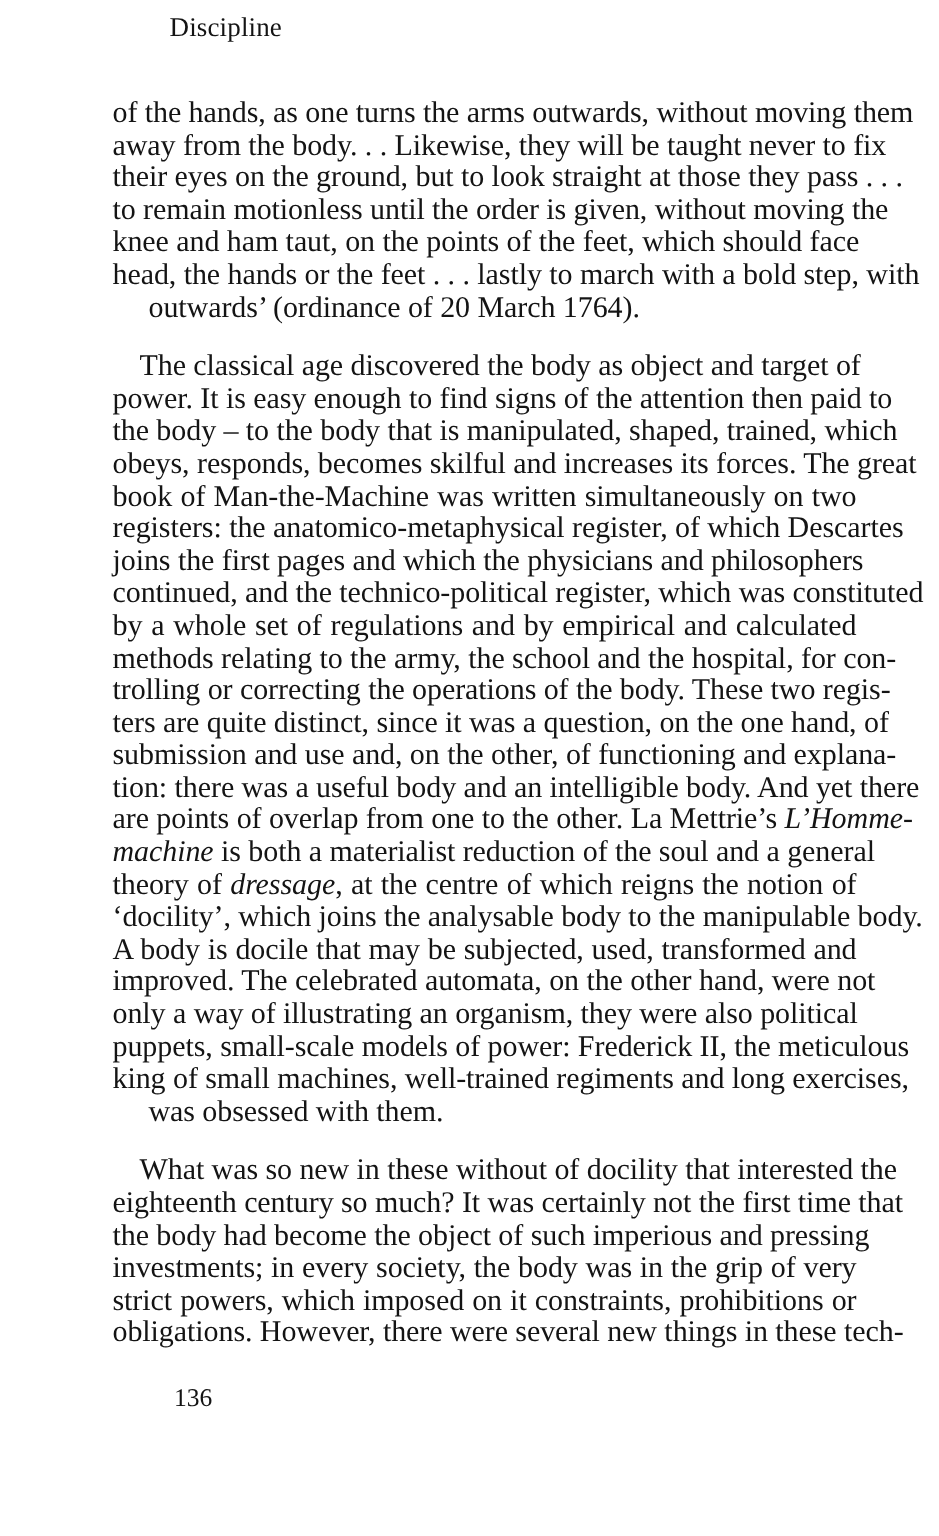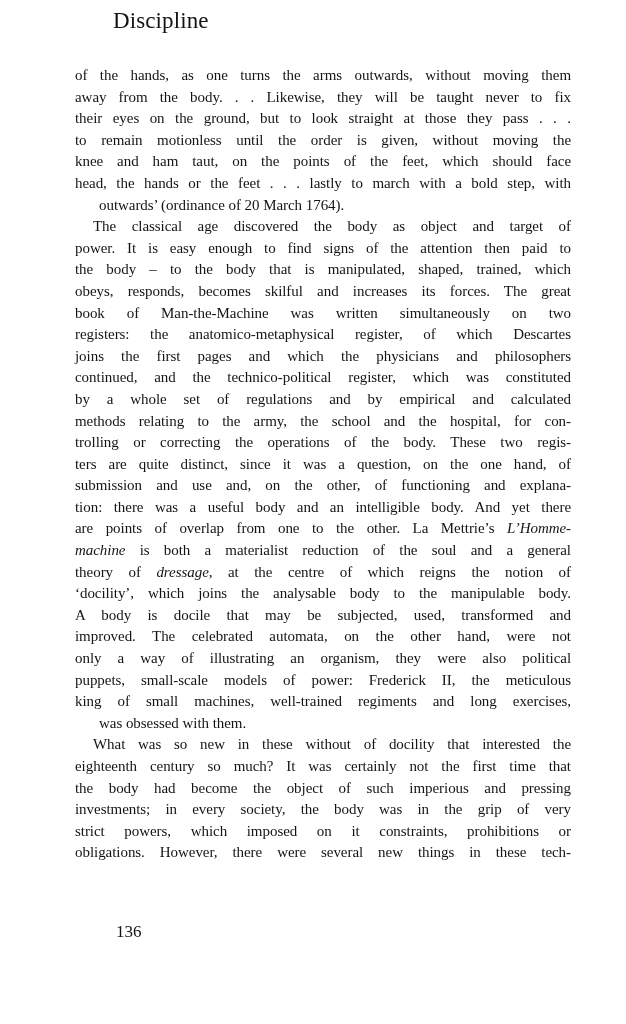--- a/index.html
+++ b/index.html
@@ -12,45 +12,46 @@
       height: 1024px;
       position: relative;
       overflow: hidden;
       font-family: "Liberation Serif", "DejaVu Serif", serif;
       color: #141414;
     }
     .running-head {
       position: absolute;
       left: 113px;
       top: 8px;
-      font-size: 23px;
+      font-size: 18px;
       letter-spacing: 0.1px;
     }
     .body-text {
       position: absolute;
       left: 75px;
       top: 65px;
       width: 496px;
     }
     .line {
       display: block;
       height: 21.6px;
       line-height: 21.6px;
-      font-size: 15px;
+      font-size: 20px;
       white-space: nowrap;
       text-align: justify;
       text-align-last: justify;
       letter-spacing: -0.05px;
     }
     .line.last {
       text-align-last: left;
       margin-left: 24px;
     }
     .line.indent {
       padding-left: 18px;
+      margin-top: 18px;
     }
     .it { font-style: italic; }
     .folio {
       position: absolute;
       left: 116px;
       top: 922px;
       font-size: 17px;
       text-align: center;
     }
   </style>

